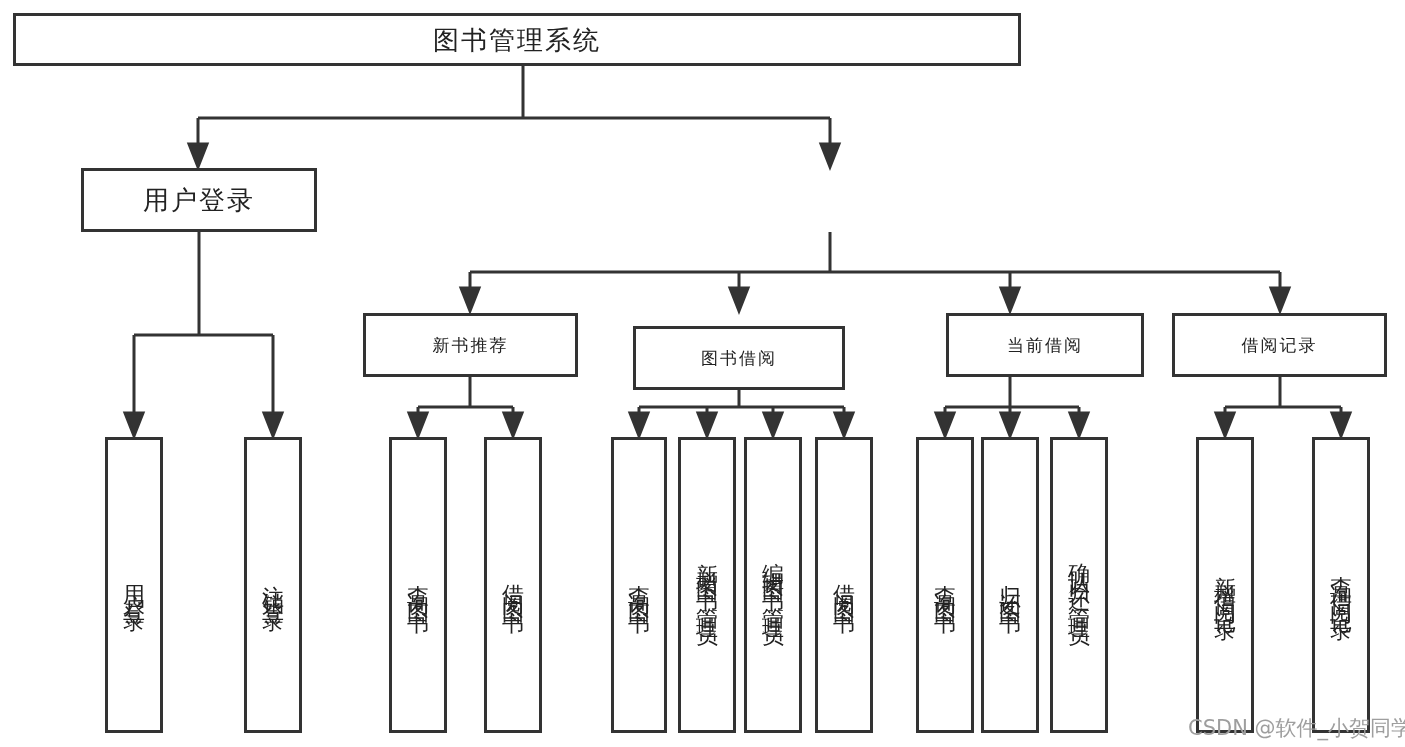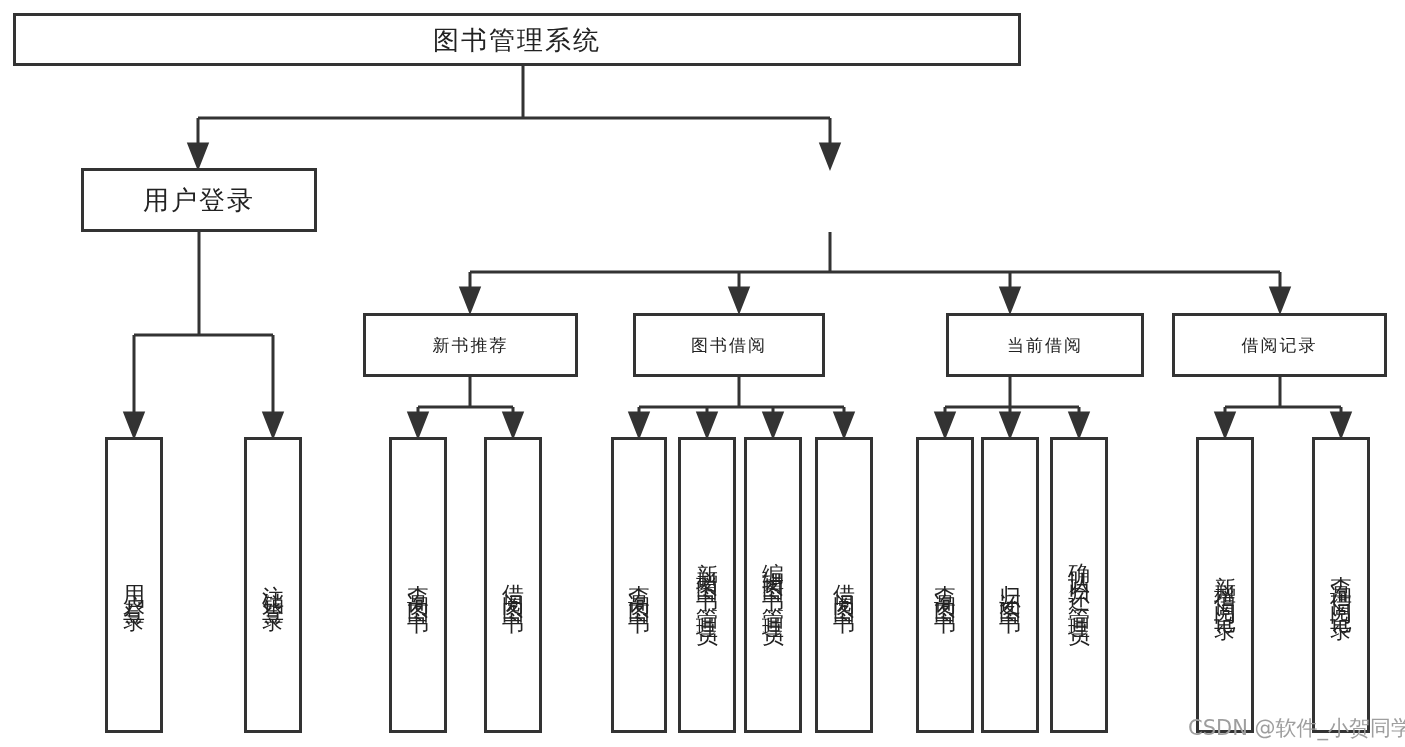--- a/index.html
+++ b/index.html
@@ -98,21 +98,21 @@
     <span class="label">图书管理系统</span>
   </div>
 
   <div class="box lvl2" style="left:81px;top:168px;width:236px;height:64px">
     <span class="label">用户登录</span>
   </div>
 
   <div class="box mid" style="left:363px;top:313px;width:215px;height:64px">
     <span class="label">新书推荐</span>
   </div>
-  <div class="box mid" style="left:633px;top:313px;width:192px;height:64px">
+  <div class="box mid" style="left:633px;top:326px;width:212px;height:64px">
     <span class="label">图书借阅</span>
   </div>
   <div class="box mid" style="left:946px;top:313px;width:198px;height:64px">
     <span class="label">当前借阅</span>
   </div>
   <div class="box mid" style="left:1172px;top:313px;width:215px;height:64px">
     <span class="label">借阅记录</span>
   </div>
 
   <div class="box leaf" style="left:105px;top:437px;width:58px;height:296px">

